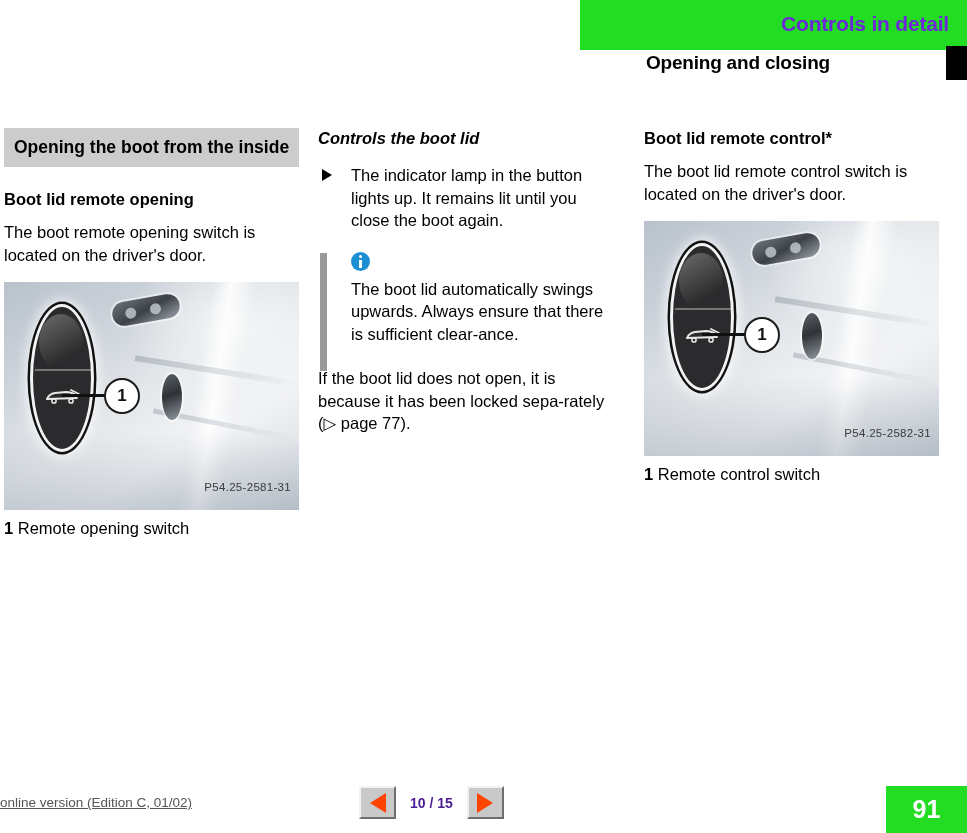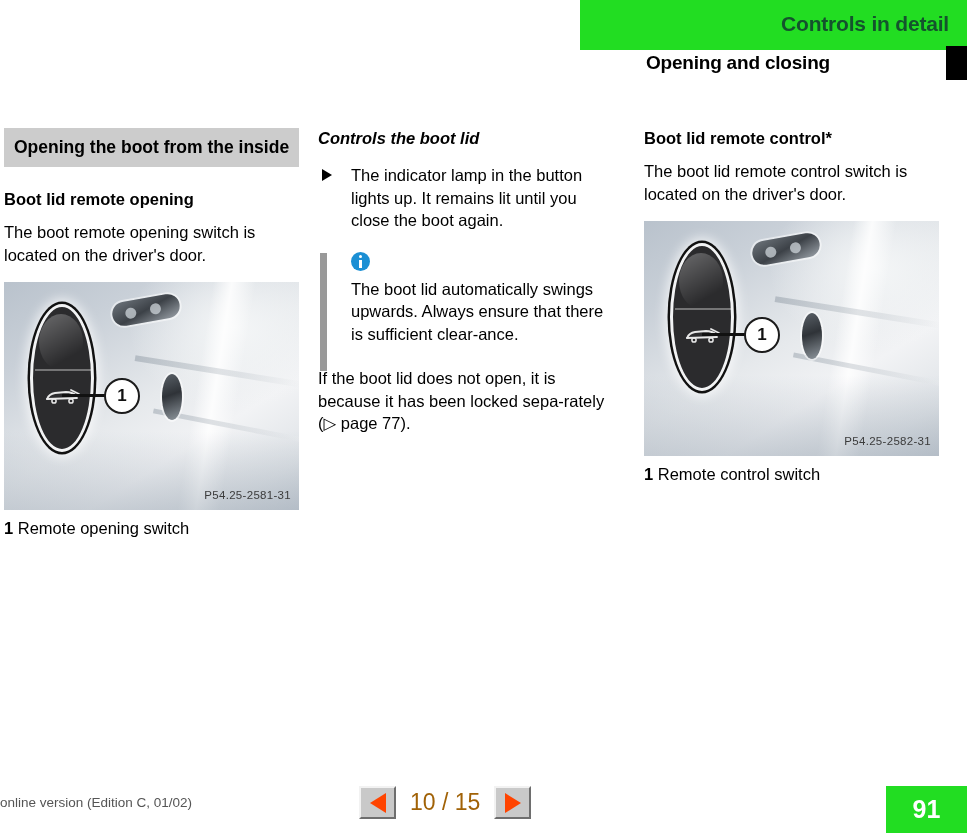--- a/index.html
+++ b/index.html
@@ -12,21 +12,21 @@
   }
   .page { position: relative; width: 967px; height: 833px; }
 
   
   .chapter-banner {
     position: absolute; left: 580px; top: 0; width: 387px; height: 50px;
     background: #22dd22;
   }
   .chapter-banner .chapter-title {
     position: absolute; right: 18px; top: 12px;
-    font-size: 21px; font-weight: bold; color: #14532d;
+    font-size: 21px; font-weight: bold; color: #6d28d9;
     letter-spacing: -0.2px; white-space: nowrap;
   }
   .section-line {
     position: absolute; left: 0; top: 50px; width: 864px; height: 33px;
   }
   .section-line .section-title {
     position: absolute; right: 34px; top: 2px;
     font-size: 19px; font-weight: bold; color: #000000;
     letter-spacing: -0.2px; white-space: nowrap;
   }
@@ -184,34 +184,34 @@
     box-shadow: 0 0 0 2px rgba(255,255,255,.5);
     transform: rotate(-10deg);
   }
   .top-pad::before, .top-pad::after {
     content:""; position:absolute; top:7px; width:11px; height:11px;
     border-radius:50%; background: rgba(205,212,218,.75);
   }
   .top-pad::before { left: 13px; }
   .top-pad::after { left: 38px; }
   .fig-code {
-    position: absolute; right: 8px; bottom: 9px;
+    position: absolute; right: 8px; bottom: 17px;
     font-size: 11.5px; color: #3b3b3b; letter-spacing: .3px;
     font-family: "Liberation Sans", sans-serif;
   }
   .fig-caption {
     font-size: 16.5px; line-height: 22px; margin-top: 7px;
   }
   .fig-caption .num { font-weight: bold; }
 
   
   .footer { position: absolute; left: 0; bottom: 0; width: 967px; height: 60px; }
   .footer-note {
     position: absolute; left: 0; top: 22px;
-    font-size: 13.5px; color: #555555;
+    font-size: 13.5px; color: #555555; text-decoration: underline;
   }
   .pager {
     position: absolute; left: 359px; top: 786px;
     display: flex; align-items: center; gap: 14px;
   }
   .nav-btn {
     width: 37px; height: 33px;
     background: #c9c9c9;
     border-top: 2px solid #f2f2f2; border-left: 2px solid #f2f2f2;
     border-right: 2px solid #6e6e6e; border-bottom: 2px solid #6e6e6e;
@@ -219,21 +219,21 @@
     cursor: pointer;
   }
   .tri-left {
     width:0; height:0; border-right:16px solid #ff4400;
     border-top:10px solid transparent; border-bottom:10px solid transparent;
   }
   .tri-right {
     width:0; height:0; border-left:16px solid #ff4400;
     border-top:10px solid transparent; border-bottom:10px solid transparent;
   }
-  .page-count { font-size: 23px; font-weight: normal; color:#a16207; }
+  .page-count { font-size: 14px; font-weight: bold; color:#4c1d95; }
   .page-badge {
     position: absolute; left: 886px; top: 786px;
     width: 81px; height: 47px; background: #22dd22;
     display: flex; align-items: center; justify-content: center;
     font-size: 25px; font-weight: bold; color: #ffffff;
   }
 </style>
 </head>
 <body>
 

